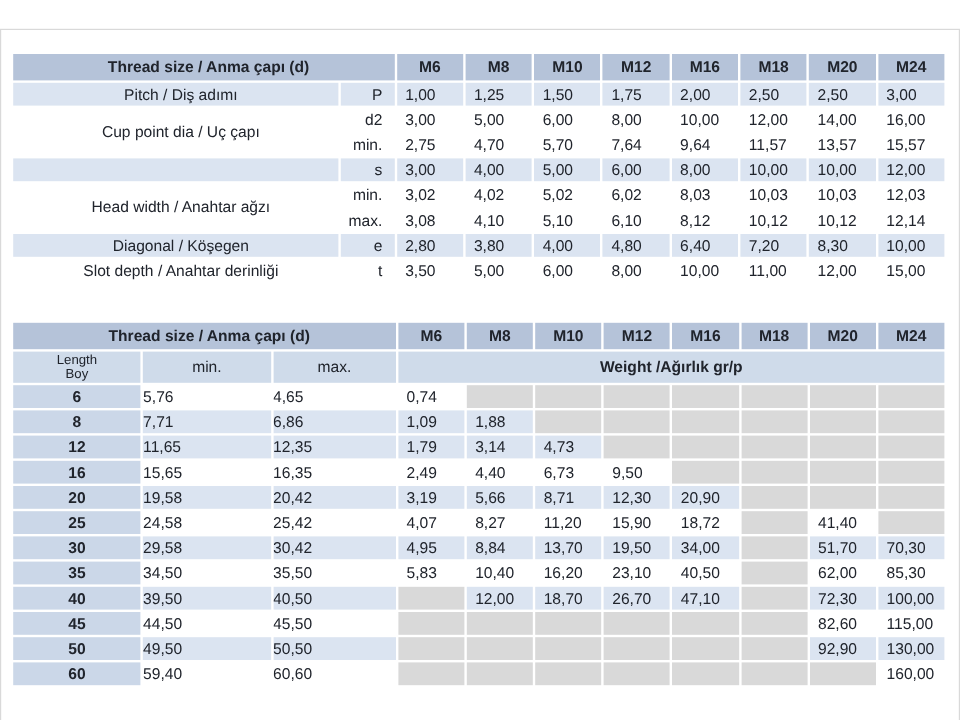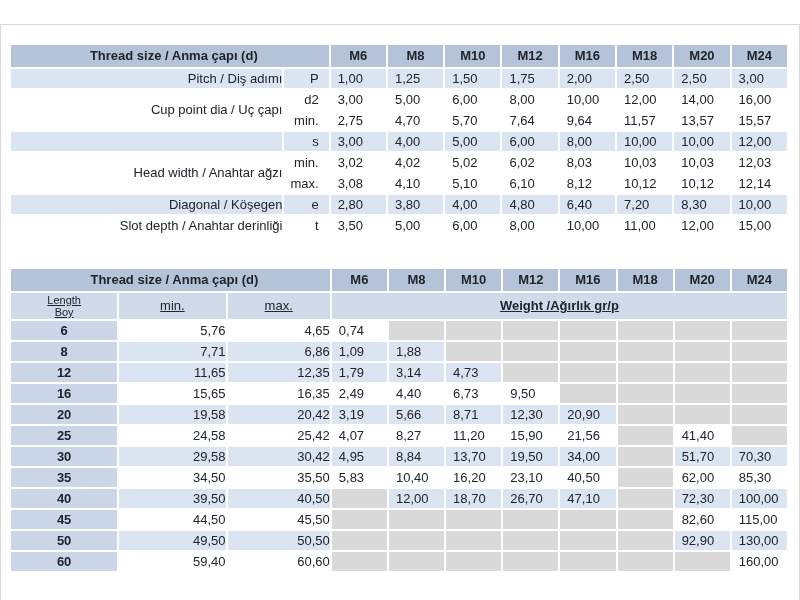--- a/index.html
+++ b/index.html
@@ -38,30 +38,29 @@
     background: var(--header-bg, #b5c3d9);
     font-weight: bold;
     height: 22px;
     text-align: center;
   }
   th.hdr-label { text-align: left; padding-left: 8px; }
   .subhdr {
     background: var(--subheader-bg, #cfdbea);
     height: 26px;
     text-align: center;
-    text-decoration: underline;
   }
   .subhdr.wt { font-weight: bold; }
   .len-hdr div { font-size: 11px; line-height: 12px; font-weight: normal; }
   .blue  { background: var(--row-blue, #dbe4f1); }
   .white { background: var(--row-white, #ffffff); }
-  .lbl { text-align: right; padding-left: 8px; }
+  .lbl { text-align: center; padding-left: 8px; }
   .sub { text-align: right; padding-right: 10px; }
   .val { text-align: left; padding-left: 7px; }
-  .mm  { text-align: right; }
+  .mm  { text-align: left; }
   .empty { background: var(--empty-cell-bg, #d9d9d9); }
   .len {
     background: var(--length-col-bg, #cbd7e8);
     font-weight: bold;
     text-align: center;
   }
   #weight-table { margin-top: 30px; }
 </style>
 </head>
 <body>
@@ -295,21 +294,21 @@
           <td class="empty"></td>
         </tr>
         <tr>
           <td class="len">25</td>
           <td class="mm white">24,58</td>
           <td class="mm white">25,42</td>
           <td class="val white">4,07</td>
           <td class="val white">8,27</td>
           <td class="val white">11,20</td>
           <td class="val white">15,90</td>
-          <td class="val white">21,56</td>
+          <td class="val white">18,72</td>
           <td class="empty"></td>
           <td class="val white">41,40</td>
           <td class="empty"></td>
         </tr>
         <tr>
           <td class="len">30</td>
           <td class="mm blue">29,58</td>
           <td class="mm blue">30,42</td>
           <td class="val blue">4,95</td>
           <td class="val blue">8,84</td>

